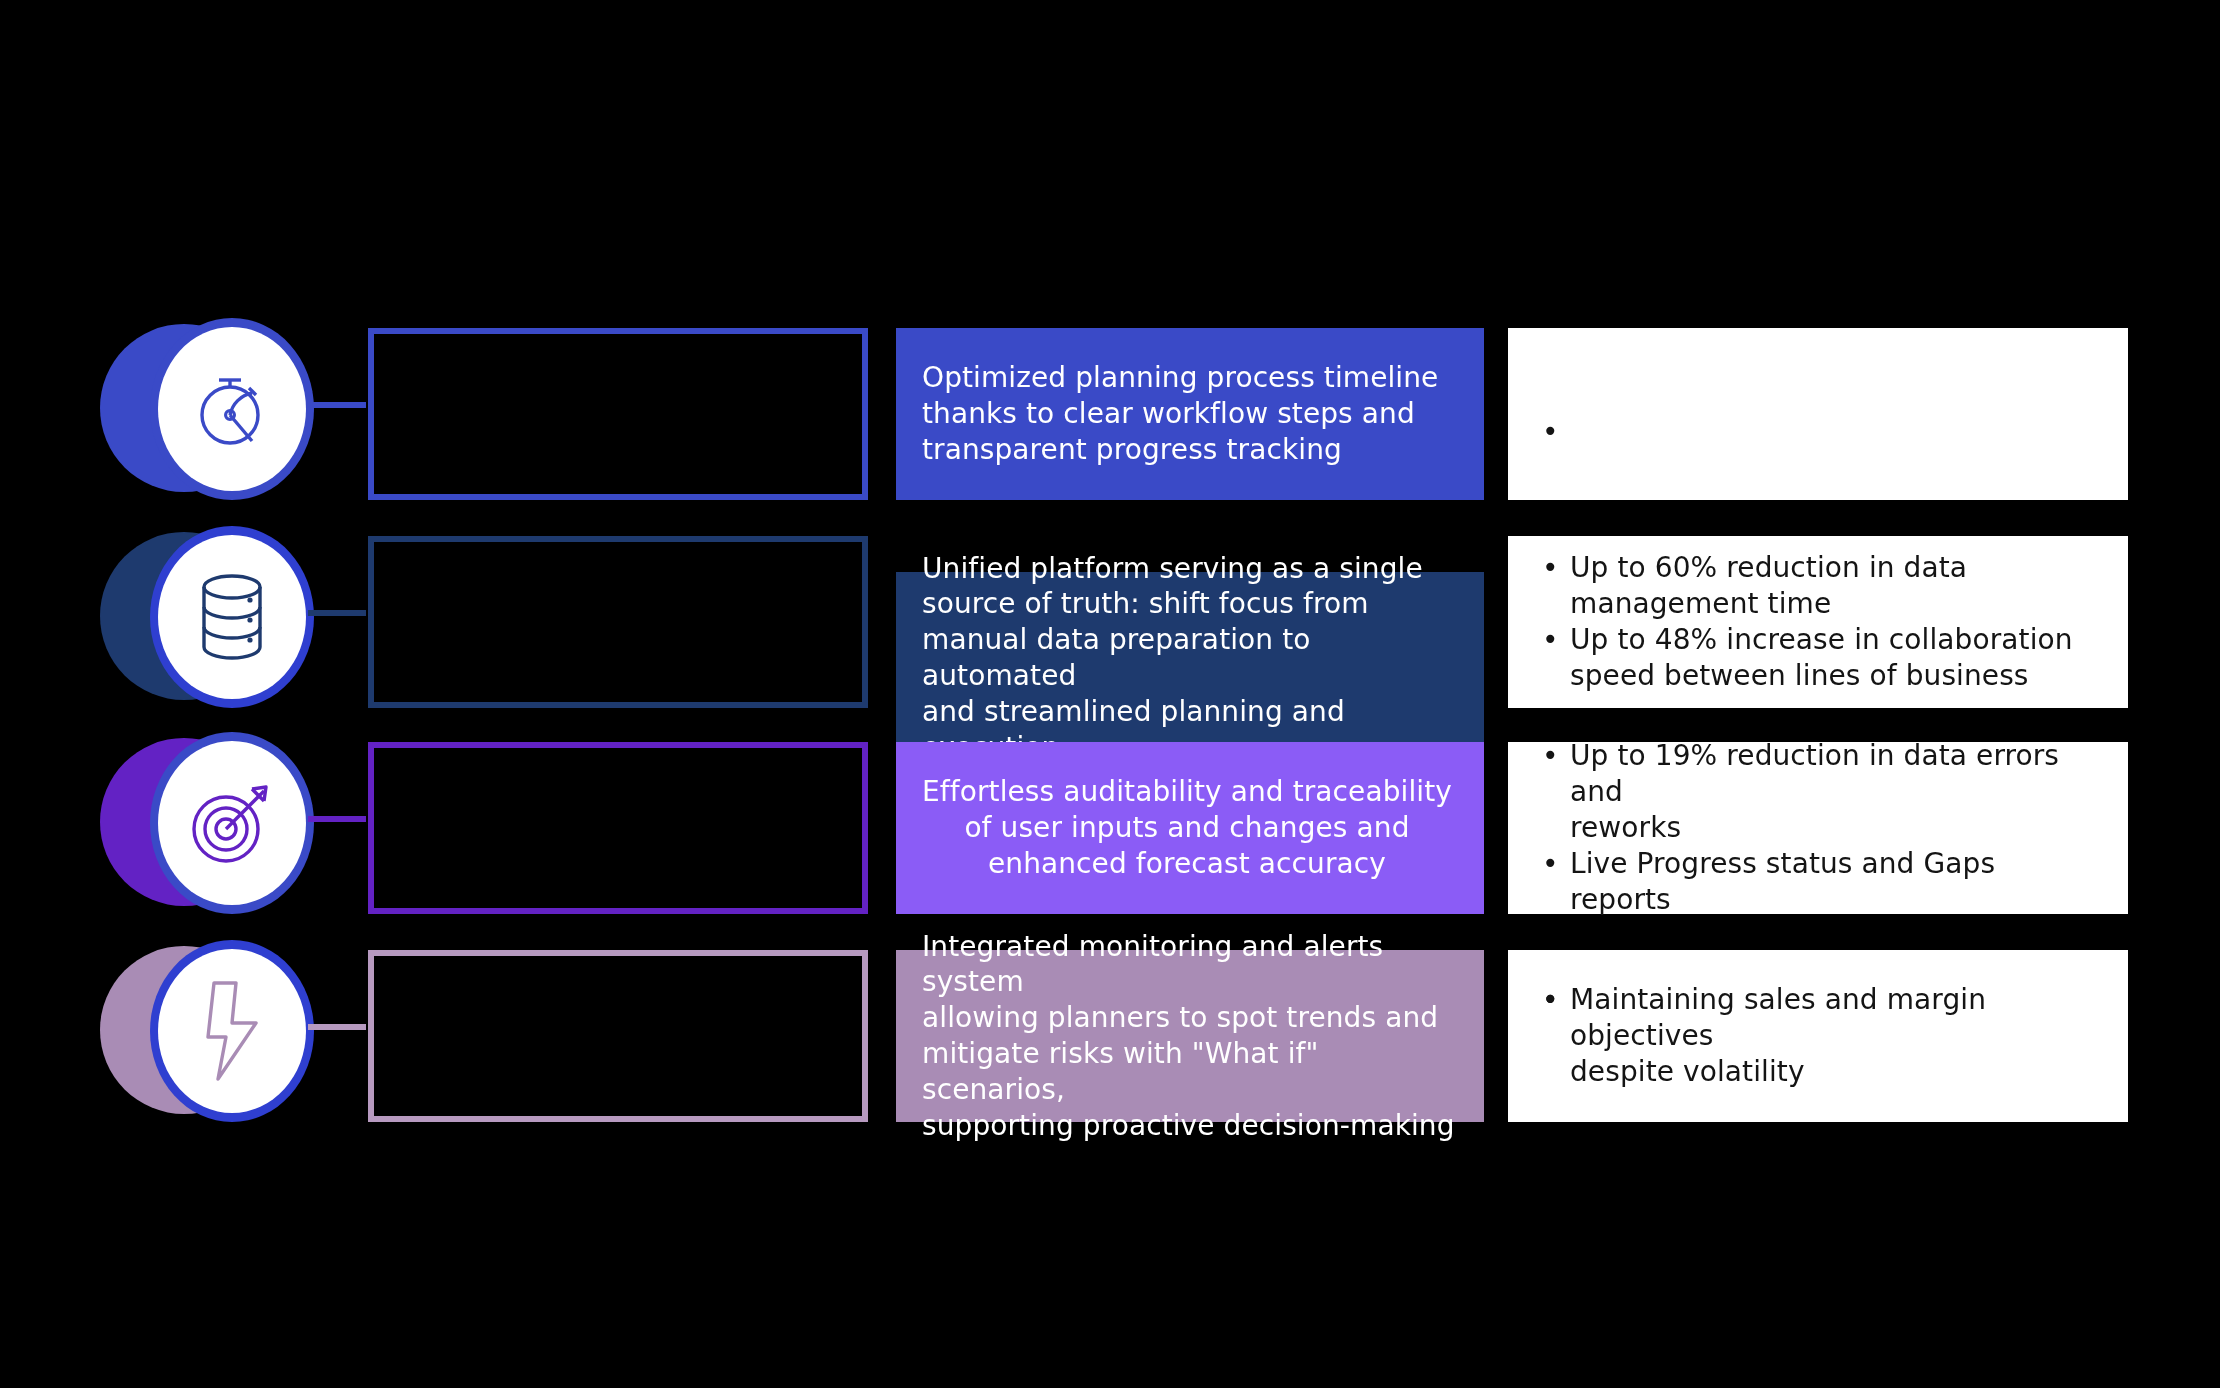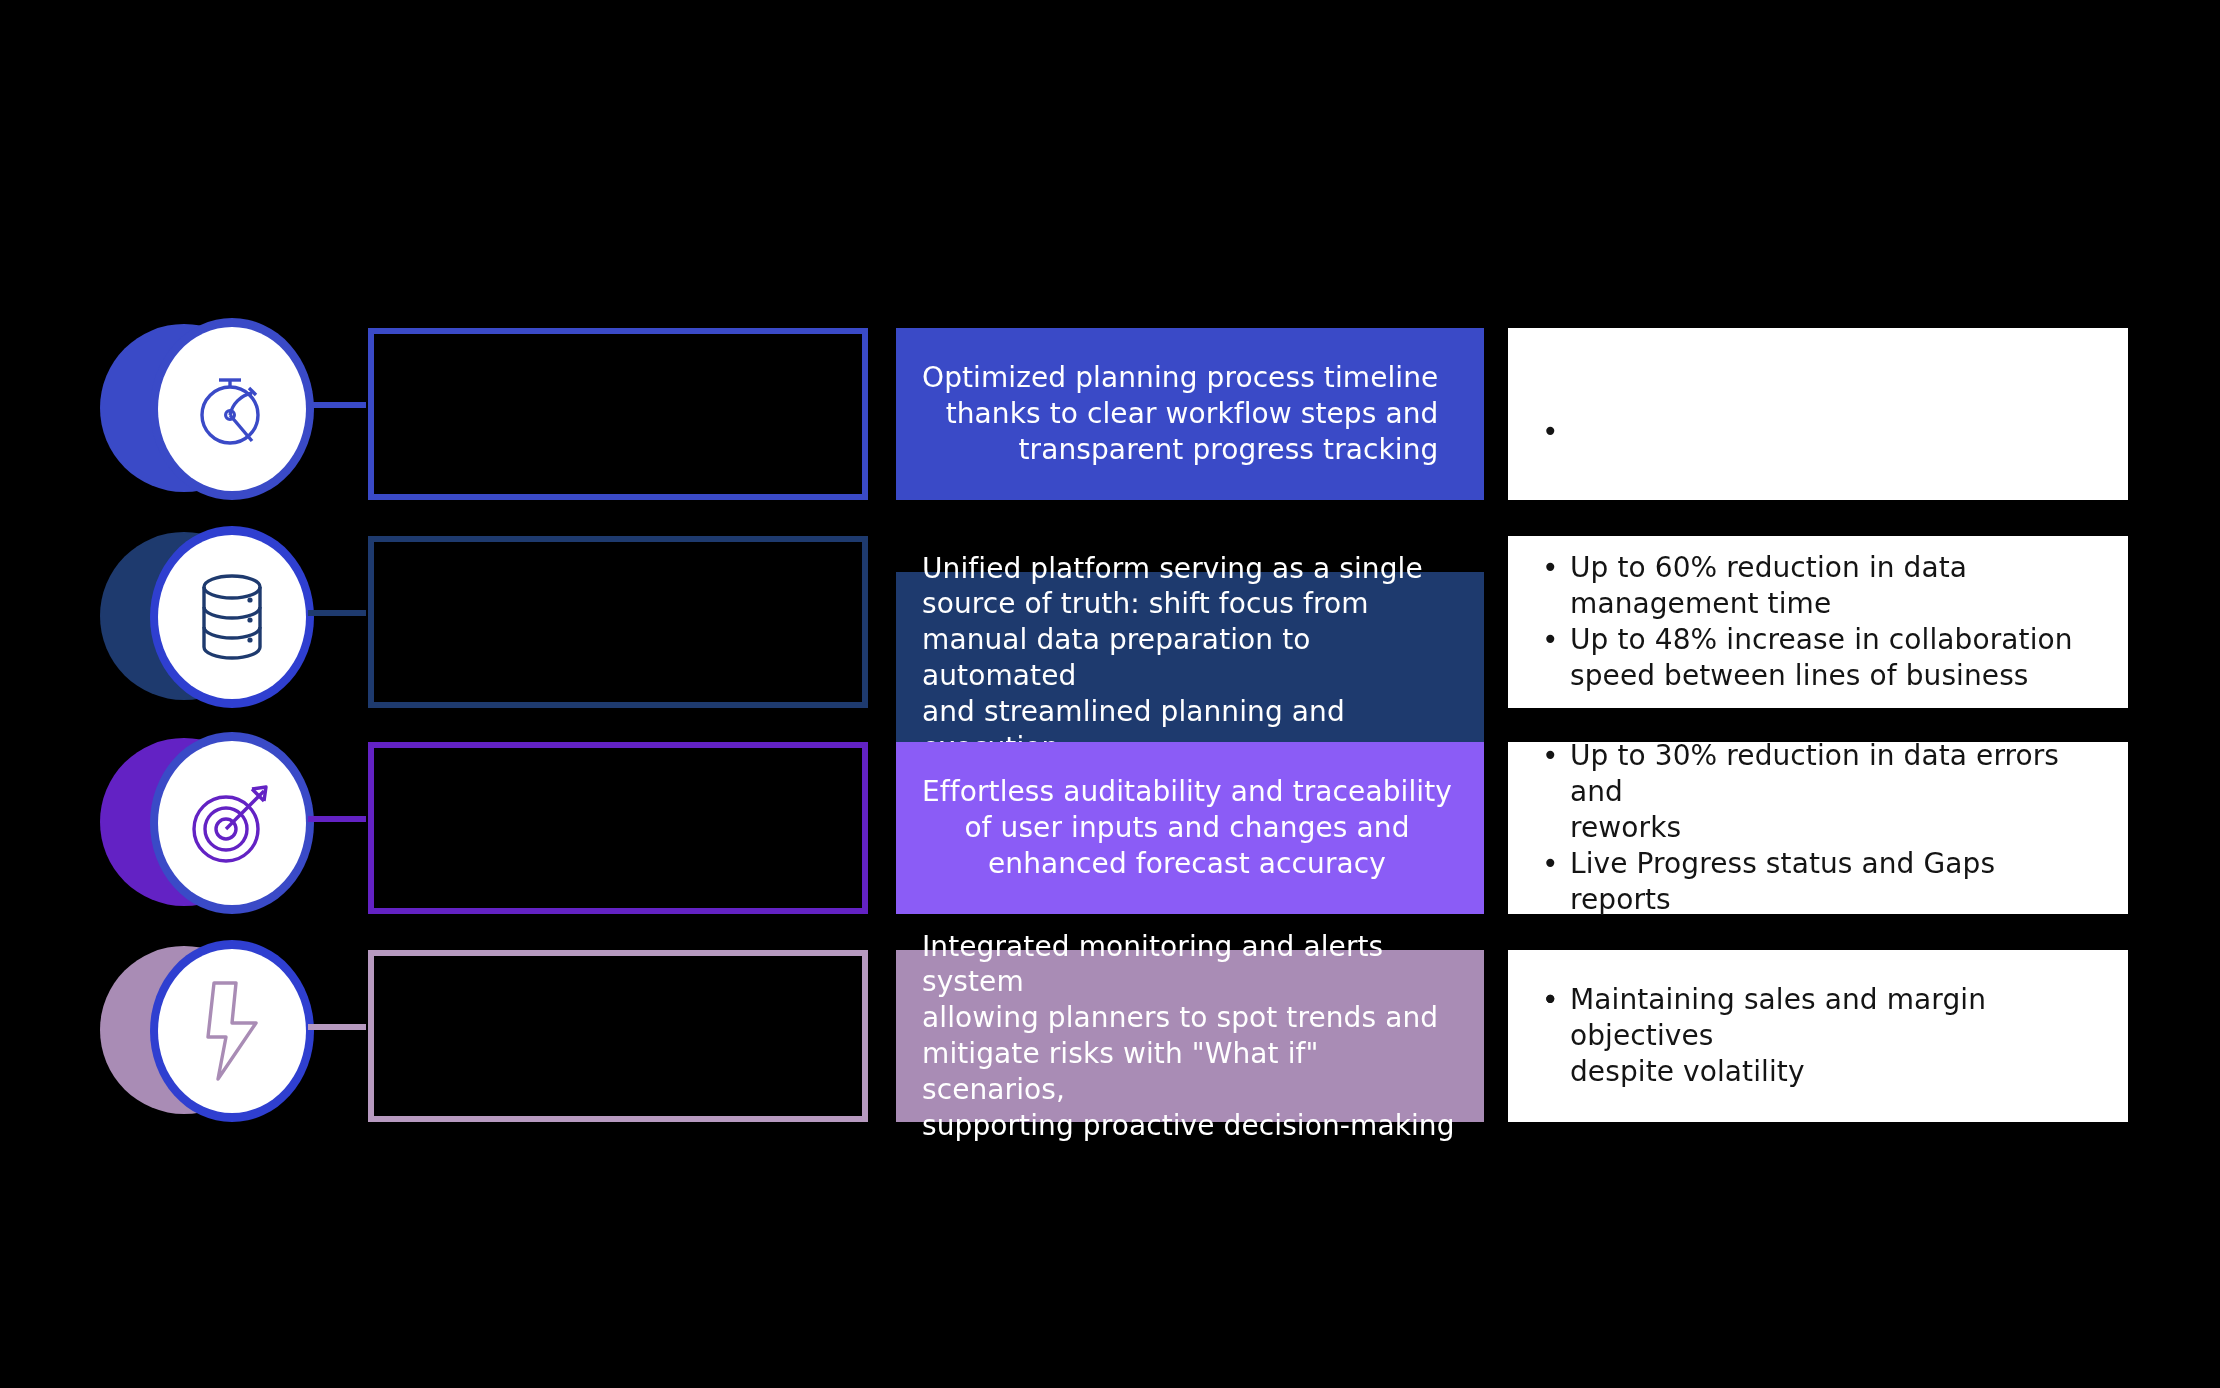--- a/index.html
+++ b/index.html
@@ -22,21 +22,21 @@
     height: 1388px;
   }
 
   
   .row {
     position: absolute;
     left: 0;
     width: 2220px;
     height: 172px;
   }
-  .row.r0 { top: 328px; text-align: right; }
+  .row.r0 { top: 328px; }
   .row.r1 { top: 536px; }
   .row.r2 { top: 742px; }
   .row.r3 { top: 950px; }
 
   
   .icon-cluster {
     position: absolute;
     left: 100px;
     top: -10px;
     width: 220px;
@@ -239,21 +239,21 @@
         <div class="stub" style="background: rgb(99, 34, 196);"></div>
       </div>
       <div class="outline-box" style="border-color: rgb(99, 34, 196);"></div>
       <div class="fill-panel" style="background: #8b5cf6; text-align: center;">
         <div class="ptext">Effortless auditability and traceability
 of user inputs and changes and
 enhanced forecast accuracy</div>
       </div>
       <div class="white-card">
         <ul>
-          <li><span class="bullet">•</span><span>Up to 30% reduction in data errors and
+          <li><span class="bullet">•</span><span>Up to 19% reduction in data errors and
 reworks</span></li>
           <li><span class="bullet">•</span><span>Live Progress status and Gaps reports</span></li>
         </ul>
       </div>
     </div>
     <div class="row r3">
       <div class="icon-cluster">
         <div class="disc-back" style="background: rgb(169, 140, 181);"></div>
         <div class="disc-ring" style="background: rgb(47, 63, 208);">
           <div class="disc-inner">

